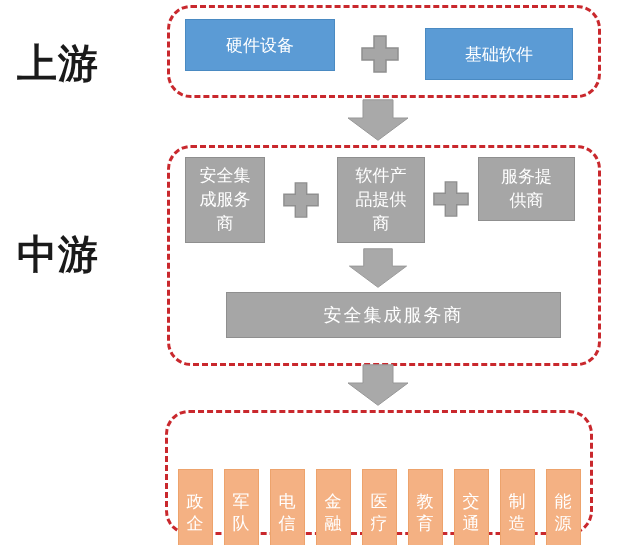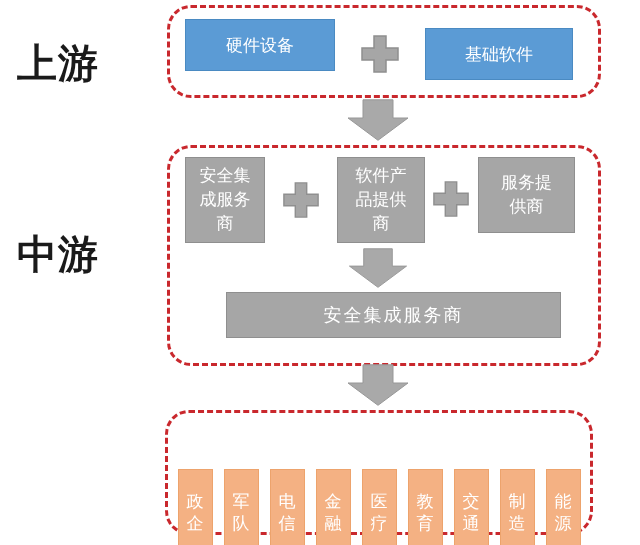--- a/index.html
+++ b/index.html
@@ -38,21 +38,21 @@
     color:#ffffff;text-align:center;box-sizing:border-box;
   }
   .blue-box{background:var(--blue);border:1px solid var(--blue-edge);font-size:17px;}
   #blue1{left:15px;top:11px;width:150px;height:52px;}
   #blue2{left:255px;top:20px;width:148px;height:52px;}
 
   .gray-box{background:var(--gray);border:1px solid var(--gray-edge);font-size:17px;line-height:1.4;
     word-break:break-all;}
   #gray1{left:15px;top:9px;width:80px;height:86px;padding:0 11px;}
   #gray2{left:167px;top:9px;width:88px;height:86px;padding:0 15px;}
-  #gray3{left:308px;top:9px;width:97px;height:76px;padding:12px 19px;}
+  #gray3{left:308px;top:9px;width:97px;height:64px;padding:12px 19px;}
   #integrator{left:56px;top:144px;width:335px;height:46px;background:var(--gray);
     border:1px solid var(--gray-edge);font-size:18px;letter-spacing:2px;}
 
   .sector-box{
     position:static;flex:0 0 auto;width:35px;height:88px;padding:0 8px;
     background:var(--orange);border:1px solid var(--orange-edge);
     display:flex;flex-direction:column;justify-content:center;align-items:center;
     color:#ffffff;font-size:17px;line-height:1.3;word-break:break-all;text-align:center;
     box-sizing:border-box;
     margin-top:42px;

